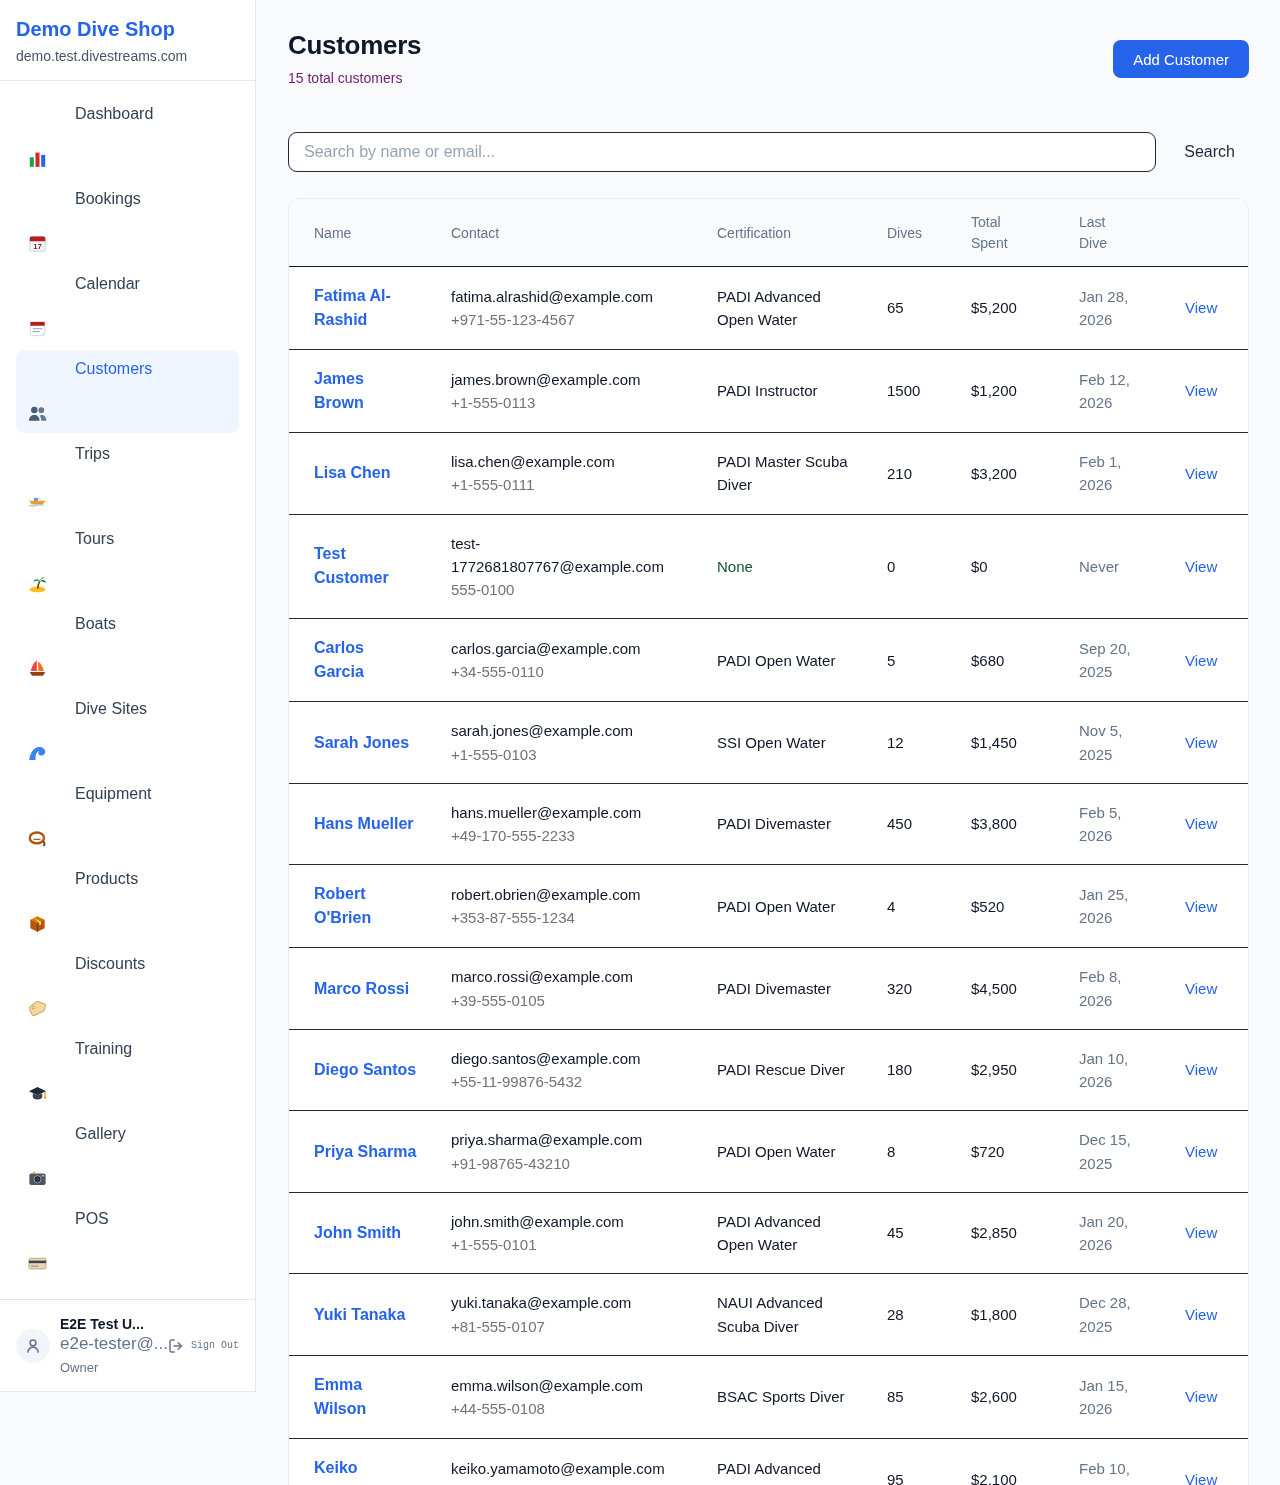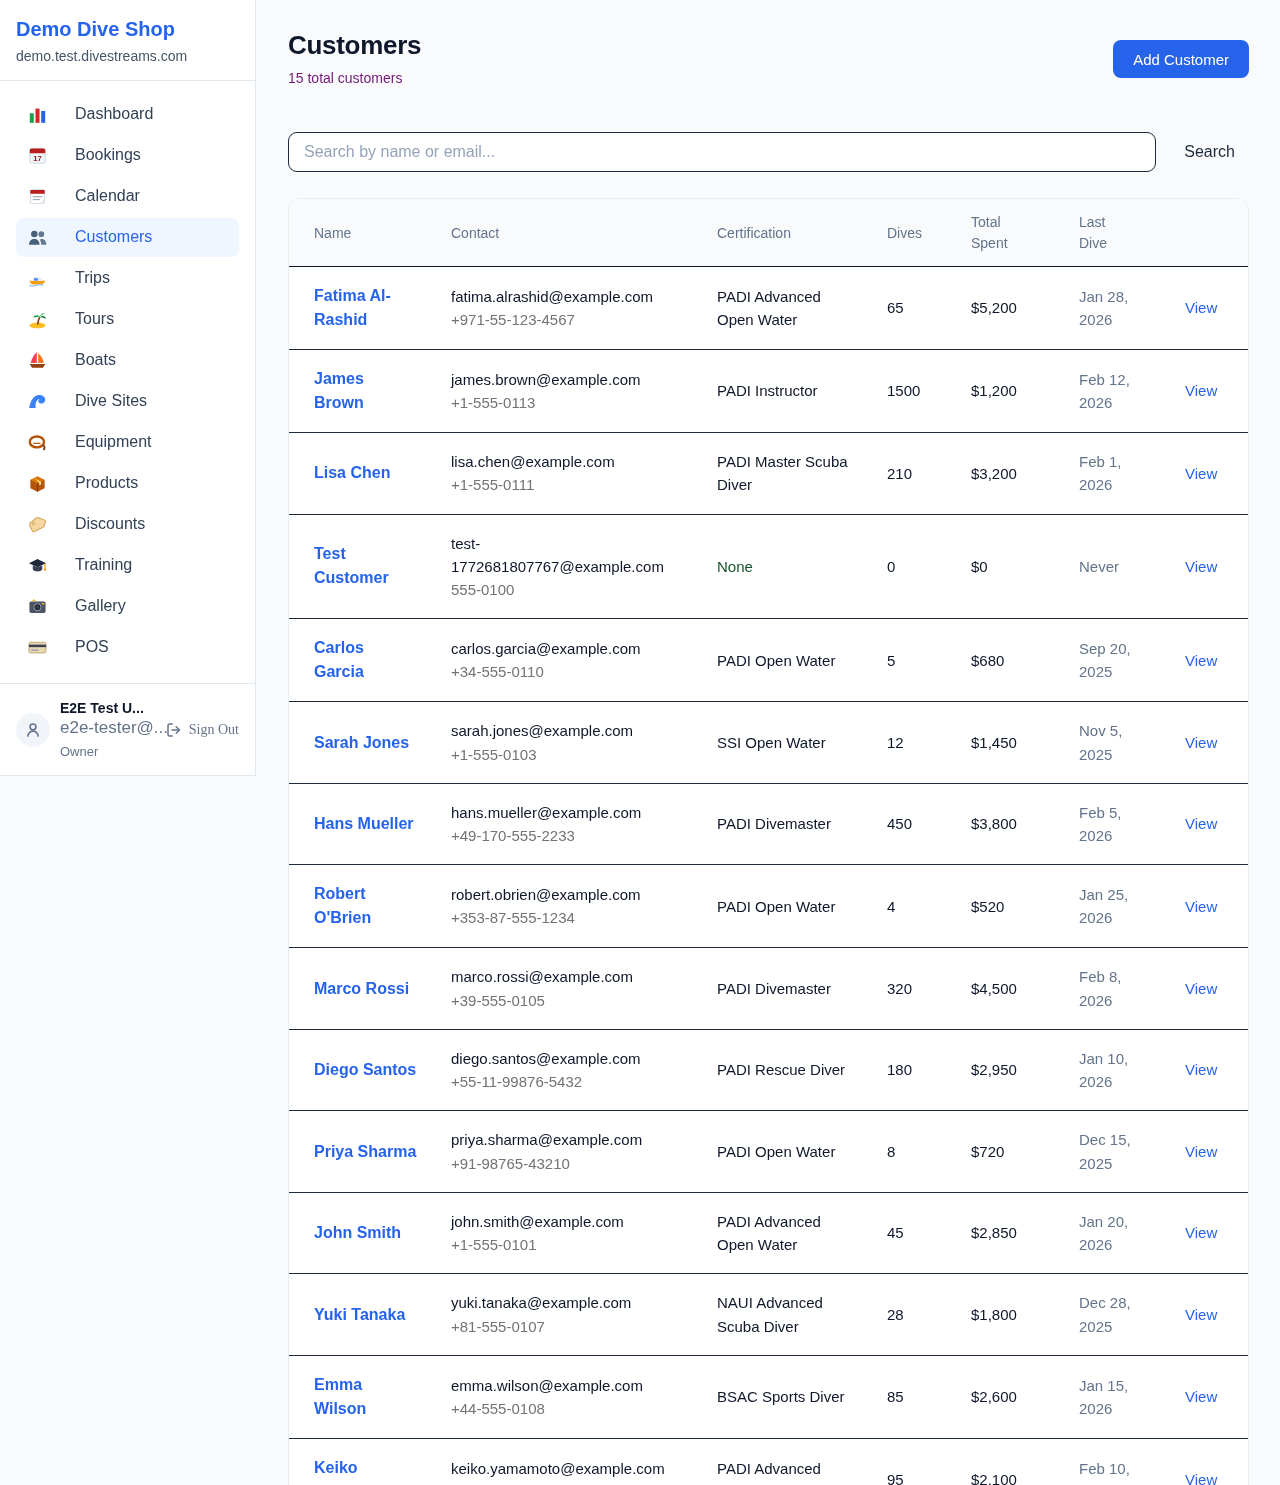--- a/index.html
+++ b/index.html
@@ -23,41 +23,41 @@
   .sidebar-header { padding: 18px 16px 16px; border-bottom: 1px solid #e2e8f0; }
   .shop-name { color: #2563eb; font-size: 20px; font-weight: bold; }
   .shop-domain { color: #475569; font-size: 14px; margin-top: 7px; }
   .nav { padding: 14px 16px; }
   .nav-item {
     display: flex; gap: 28px;
     padding: 10px 12px; border-radius: 8px;
     color: #334155; font-size: 16px; cursor: pointer; margin-bottom: 2px;
   }
   .nav-item.active { background: #eff6ff; color: #2563eb; font-weight: 500; }
-  .nav-icon { width: 19px; height: 19px; flex: 0 0 19px; display: inline-flex; }
+  .nav-icon { width: 19px; height: 19px; flex: 0 0 19px; display: inline-flex; margin-top: 44px; }
   .nav-icon svg { width: 100%; height: 100%; }
 
   .sidebar-footer {
     border-top: 1px solid #e2e8f0;
     padding: 16px 16px; display: flex; align-items: center; gap: 10px;
   }
   .avatar {
     width: 34px; height: 34px; border-radius: 50%;
     background: #f1f5f9; display: flex; align-items: center; justify-content: center;
     flex: 0 0 34px;
   }
   .avatar svg { width: 18px; height: 18px; }
   .user-info { flex: 1; min-width: 0; }
   .user-name { font-size: 14px; font-weight: bold; color: #0f172a; white-space: nowrap; }
   .user-email { font-size: 17px; color: #64748b; margin-top: 2px; white-space: nowrap; }
   .user-role { font-size: 13px; color: #64748b; margin-top: 6px; }
   .signout-btn {
     display: flex; align-items: center; gap: 7px;
-    background: none; border: none; color: #64748b; font-size: 14px;
-    font-family: Liberation Serif, serif; cursor: pointer; white-space: nowrap;
+    background: none; border: none; color: #64748b; font-size: 10px;
+    font-family: Liberation Mono, monospace; cursor: pointer; white-space: nowrap;
   }
   .signout-btn svg { width: 16px; height: 16px; }
 
   
   .main { flex: 1; padding: 30px 31px 24px 32px; min-width: 0; }
   .main-header { display: flex; justify-content: space-between; align-items: flex-start; }
   .page-title { font-size: 26px; font-weight: bold; color: #0f172a; letter-spacing: -0.3px; }
   .page-subtitle { font-size: 14px; color: #701a75; margin-top: 9px; }
   .add-btn {
     background: #2563eb; color: #ffffff; border: none; border-radius: 8px;

